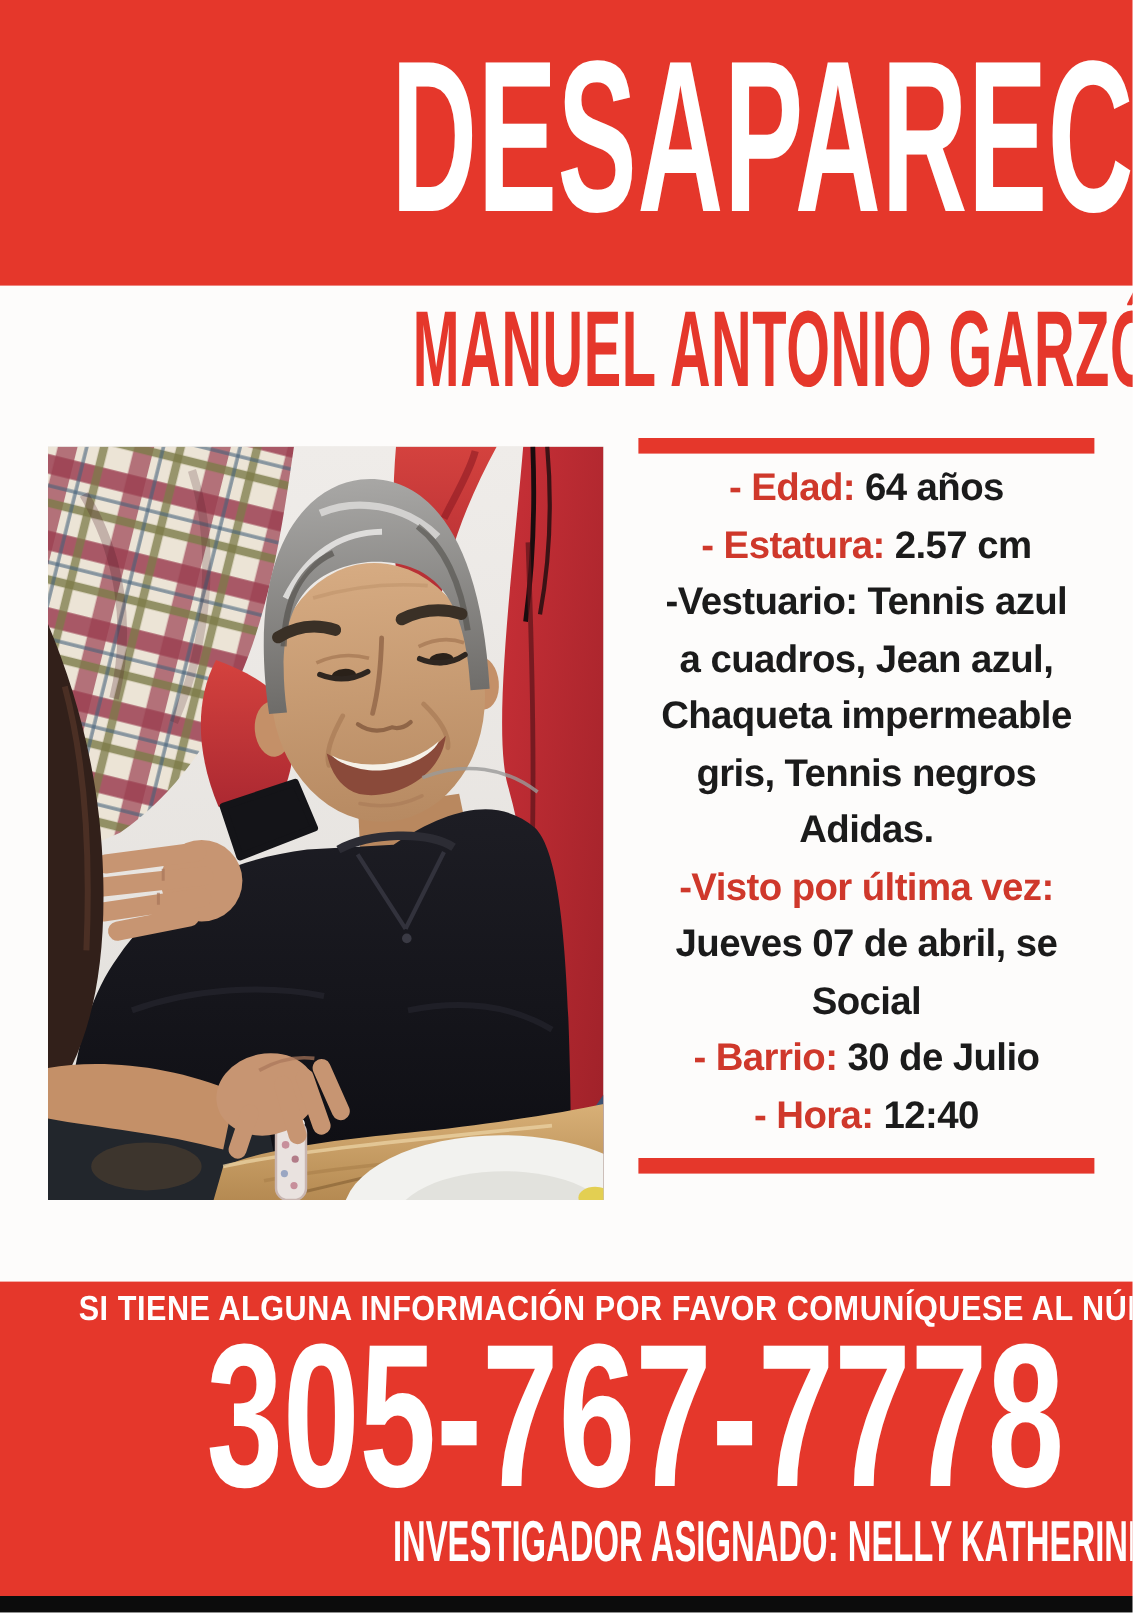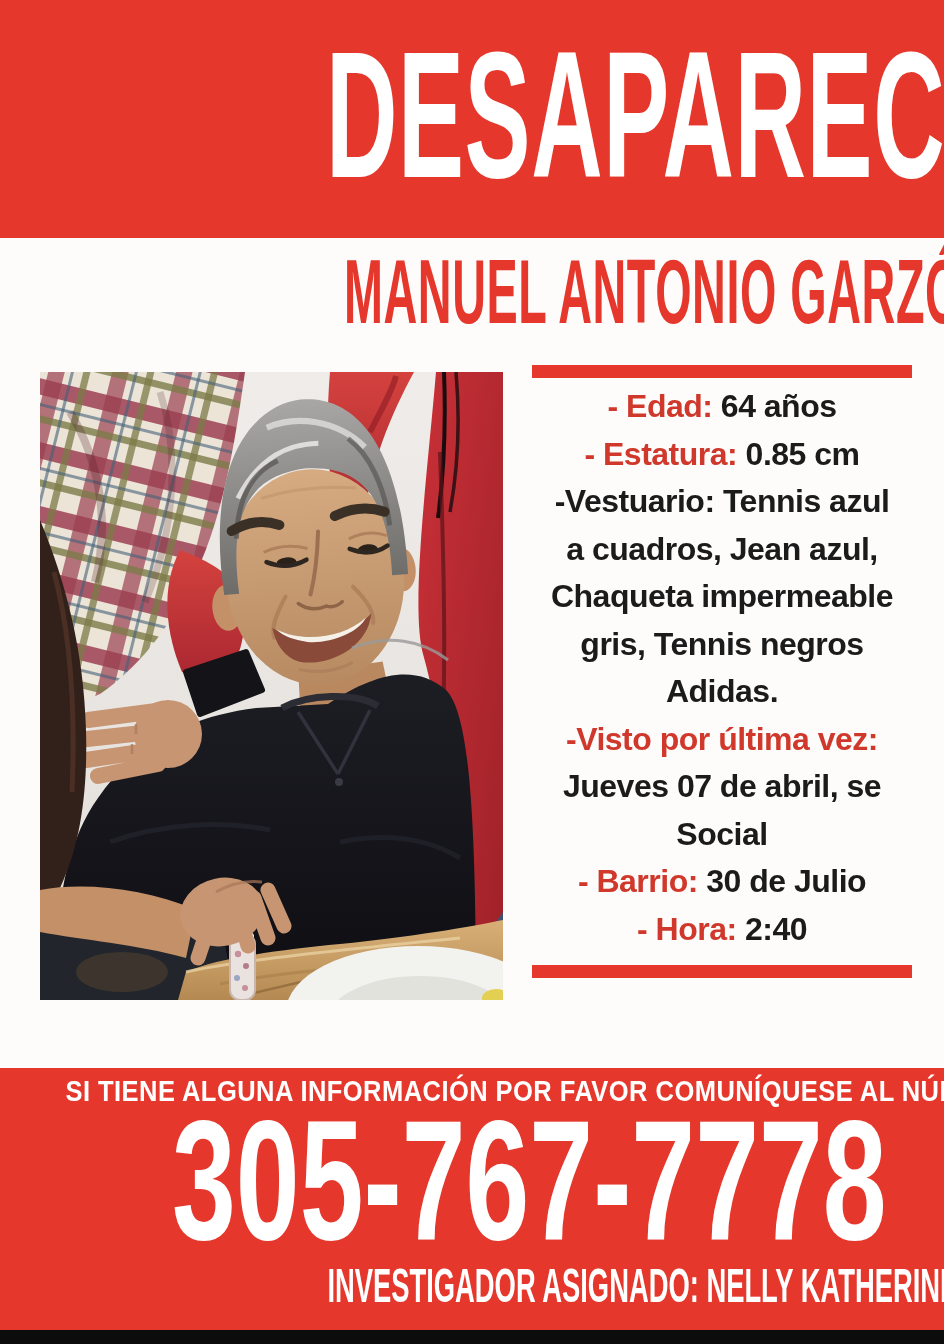--- a/index.html
+++ b/index.html
@@ -195,31 +195,31 @@
         <path d="M196 532 L208 574 M214 526 L228 566 M228 518 L244 554 M168 556 L158 586" stroke="#c79572" stroke-width="15" stroke-linecap="round"></path>
         <path d="M176 520 C190 512 206 508 222 510" stroke="#a9765a" stroke-width="3" fill="none" opacity=".7"></path>
       </g>
     </svg>
   </figure>
 
   <aside class="details">
     <div class="bar top"></div>
     <div class="dlines">
         <div class="dline"><span class="lred">- Edad:</span><span class="lblack"> 64 años</span></div>
-        <div class="dline"><span class="lred">- Estatura:</span><span class="lblack"> 0.85 cm</span></div>
+        <div class="dline"><span class="lred">- Estatura:</span><span class="lblack"> 2.57 cm</span></div>
         <div class="dline"><span class="lblack">-Vestuario: Tennis azul</span></div>
         <div class="dline"><span class="lblack">a cuadros, Jean azul,</span></div>
         <div class="dline"><span class="lblack">Chaqueta impermeable</span></div>
         <div class="dline"><span class="lblack">gris, Tennis negros</span></div>
         <div class="dline"><span class="lblack">Adidas.</span></div>
         <div class="dline"><span class="lred">-Visto por última vez:</span></div>
         <div class="dline"><span class="lblack">Jueves 07 de abril, se</span></div>
         <div class="dline"><span class="lblack">Social</span></div>
         <div class="dline"><span class="lred">- Barrio:</span><span class="lblack"> 30 de Julio</span></div>
-        <div class="dline"><span class="lred">- Hora:</span><span class="lblack"> 2:40</span></div>
+        <div class="dline"><span class="lred">- Hora:</span><span class="lblack"> 12:40</span></div>
       </div>
     <div class="bar bottom"></div>
   </aside>
 
   <footer class="footer">
     <div class="finfo">
       <span>SI TIENE ALGUNA INFORMACIÓN POR FAVOR COMUNÍQUESE AL NÚMERO:</span>
     </div>
     <div class="fphone">
       <span>305-767-7778</span>

